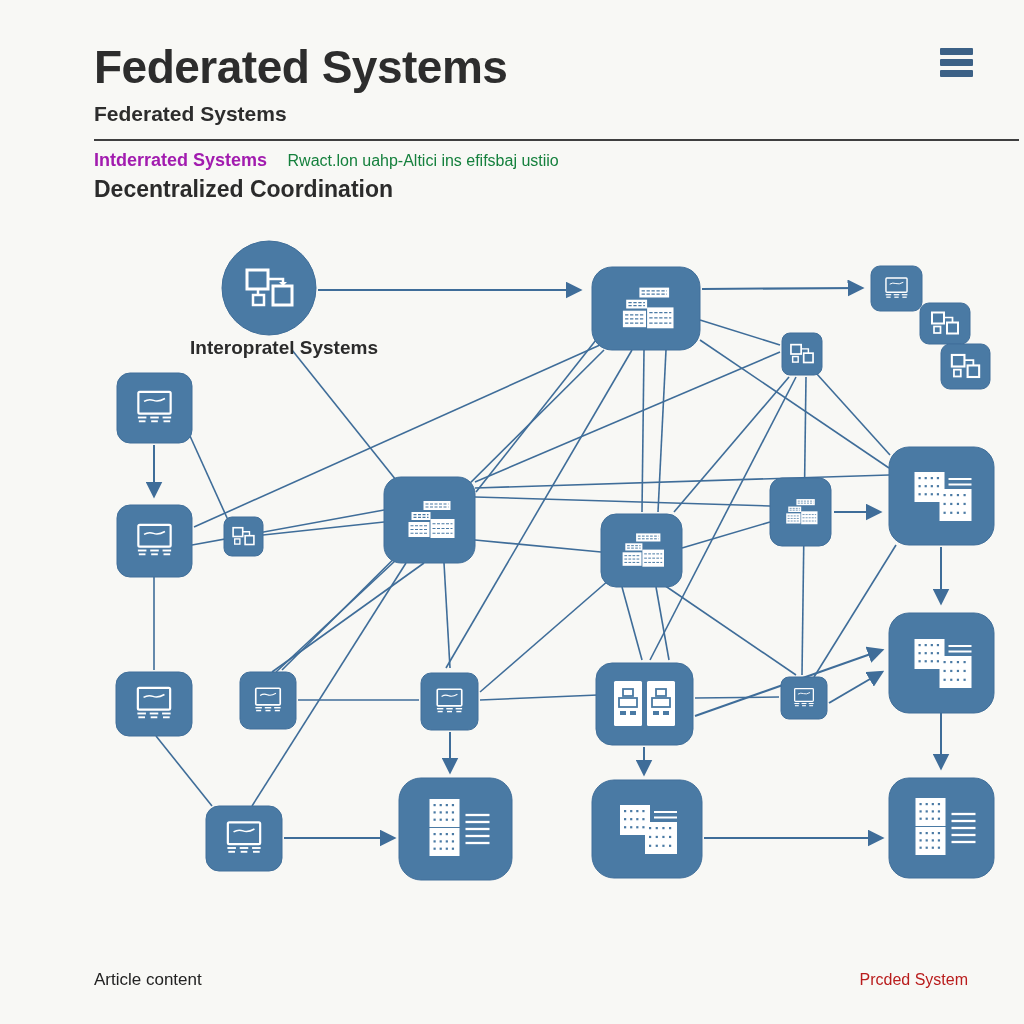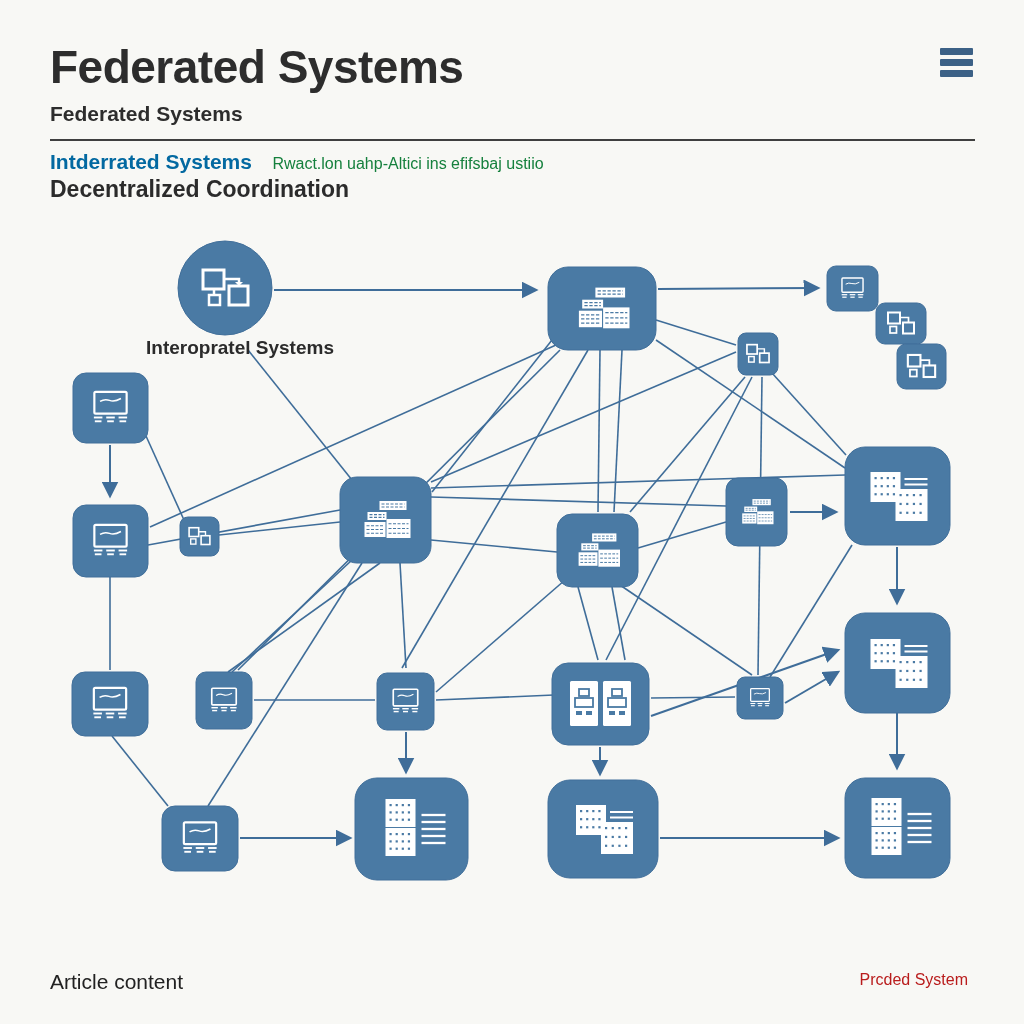--- a/index.html
+++ b/index.html
@@ -4,21 +4,21 @@
 <style>
   * { margin:0; padding:0; box-sizing:border-box; }
   html,body { width:1024px; height:1024px; }
   body {
     font-family:"Liberation Sans", sans-serif;
     background:#f8f8f5;
     position:relative;
     overflow:hidden;
     color:#2e2e2e;
   }
-  .page { position:absolute; inset:0; }
+  .page { position:absolute; inset:0;margin-left:44px; }
   .title {
     position:absolute; left:50px; top:40px;
     font-size:46px; font-weight:700; letter-spacing:-0.5px; color:#2d2d2d;
   }
   .subtitle {
     position:absolute; left:50px; top:102px;
     font-size:21px; font-weight:700; color:#2d2d2d;
   }
   .menu-btn {
     position:absolute; right:51px; top:48px; width:33px; height:29px;
@@ -26,33 +26,33 @@
     cursor:pointer; background:none; border:none;
   }
   .menu-btn span { display:block; width:33px; height:7px; border-radius:1px; background:#3c6186; }
   .divider {
     position:absolute; left:50px; top:139px; width:925px; height:2px;
     background:#3f3f3f; border:none;
   }
   .heading-row {
     position:absolute; left:50px; top:150px; white-space:nowrap;
   }
-  .heading { font-size:21px; font-weight:700; color:#0369a1; display:inline;text-align:right; }
+  .heading { font-size:18px; font-weight:700; color:#a21caf; display:inline;text-align:right; }
   .note { font-size:16px; font-weight:400; color:#15803d; display:inline; margin-left:16px; }
   .subheading {
     position:absolute; left:50px; top:176px;
     font-size:23px; font-weight:700; color:#2b2b2b;text-align:center;
   }
   .hub-label {
     position:absolute; left:140px; top:337px; width:200px;
     font-size:19px; font-weight:700; color:#2b2b2b;text-align:center;
   }
   .footer-left {
     position:absolute; left:50px; top:970px;
-    font-size:21px; font-weight:500; color:#222;
+    font-size:17px; font-weight:500; color:#222;
   }
   .footer-right {
     position:absolute; right:56px; top:971px;
     font-size:16px; font-weight:400; color:#b91c1c;
   }
   #diagram-svg { position:absolute; left:0; top:0; width:1024px; height:1024px; }
 </style>
 </head>
 <body>
 

